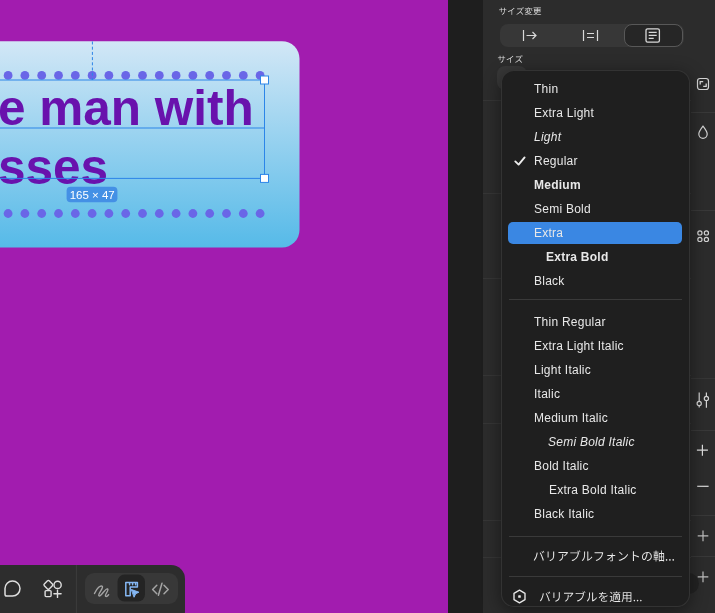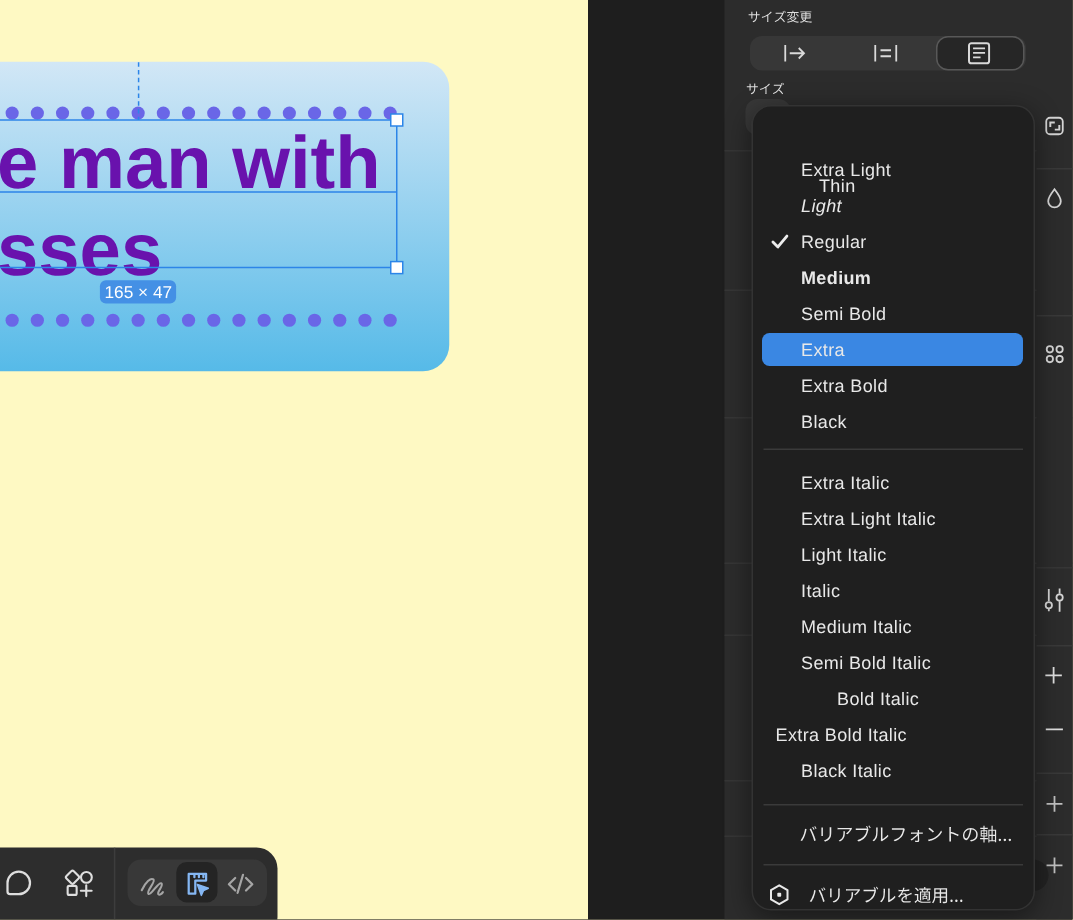--- a/index.html
+++ b/index.html
@@ -5,21 +5,21 @@
   html,body{margin:0;padding:0;width:715px;height:613px;overflow:hidden;background:#1e1e1e;
     font-family:"Liberation Sans",sans-serif;}
   *{box-sizing:border-box;}
   #stage{position:relative;width:715px;height:613px;overflow:hidden;}
   .abs{position:absolute;}
 </style>
 </head>
 <body>
 <div id="stage">
 
-  <div class="abs" id="canvas" style="left:0;top:0;width:392px;height:613px;background:#fef9c3;overflow:hidden;">
+  <div class="abs" id="canvas" style="left:0;top:0;width:448px;height:613px;background:#a21caf;overflow:hidden;">
     <svg class="abs" style="left:0;top:0;" width="483" height="613" viewBox="0 0 483 613">
       <defs>
         <linearGradient id="cardg" x1="0" y1="0" x2="0" y2="1">
           <stop offset="0" stop-color="#d2e7f6"></stop>
           <stop offset="1" stop-color="#56bae8"></stop>
         </linearGradient>
       </defs>
 
       <path d="M -20 41.2 L 282 41.2 A 17.5 17.5 0 0 1 299.5 58.7 L 299.5 230 A 17.5 17.5 0 0 1 282 247.5 L -20 247.5 Z" fill="url(#cardg)"></path>
 
@@ -178,21 +178,21 @@
       <path d="M 12 530.6 v 10.6 M 6.7 535.9 h 10.6" stroke="#c0c0c0"></path>
 
       <path d="M 12 571.6 v 10.6 M 6.7 576.9 h 10.6" stroke="#c0c0c0"></path>
     </g>
   </svg>
 
   <div class="abs" id="menu" style="left:501px;top:70px;width:189px;height:537px;background:#1f1f1f;
        border:1px solid rgba(255,255,255,0.09);border-radius:13px;box-shadow:0 4px 18px rgba(0,0,0,0.45);
        color:#e8e8e8;font-size:12px;"></div>
   <div class="abs" id="menuitems" style="left:501px;top:70px;width:189px;font-size:12px;letter-spacing:0.25px;color:#e8e8e8;">
-      <div style="position: absolute; left: 12px; top: 7px; width: 189px; height: 24px; line-height: 24px; margin-top: 35px;">
+      <div style="position: absolute; left: 0px; top: 7px; width: 189px; height: 24px; line-height: 24px;">
         <span style="position: absolute; left: 33px; top: 0px;">Thin</span>
       </div>
       <div style="position: absolute; left: 0px; top: 31px; width: 189px; height: 24px; line-height: 24px;">
         <span style="position: absolute; left: 33px; top: 0px;">Extra Light</span>
       </div>
       <div style="position: absolute; left: 0px; top: 55px; width: 189px; height: 24px; line-height: 24px; font-style: italic;">
         <span style="position: absolute; left: 33px; top: 0px;">Light</span>
       </div>
       <div style="position: absolute; left: 0px; top: 79px; width: 180px; height: 24px; line-height: 24px;">
         <span style="position: absolute; left: 33px; top: 0px;">Regular</span>
@@ -204,48 +204,48 @@
         <span style="position: absolute; left: 33px; top: 0px; font-weight: bold;">Medium</span>
       </div>
       <div style="position: absolute; left: 0px; top: 127px; width: 207px; height: 24px; line-height: 24px;">
         <span style="position: absolute; left: 33px; top: 0px;">Semi Bold</span>
       </div>
       <div style="position: absolute; left: 0px; top: 151px; width: 189px; height: 24px; line-height: 24px;">
         <div style="position: absolute; left: 7px; top: 1px; width: 173.5px; height: 22px; background: rgb(58, 135, 227); border-radius: 5px;"></div>
         <span style="position: absolute; left: 33px; top: 0px;">Extra</span>
       </div>
       <div style="position: absolute; left: 0px; top: 175px; width: 189px; height: 24px; line-height: 24px;">
-        <span style="position: absolute; left: 33px; top: 0px;">Extra Bold</span>
+        <span style="position: absolute; left: 45px; top: 0px; font-weight: bold;">Extra Bold</span>
       </div>
       <div style="position: absolute; left: 0px; top: 199px; width: 189px; height: 24px; line-height: 24px; text-align: right;">
         <span style="position: absolute; left: 33px; top: 0px;">Black</span>
       </div>
       <div style="position: absolute; left: 0px; top: 240px; width: 189px; height: 24px; line-height: 24px;">
-        <span style="position: absolute; left: 33px; top: 0px;">Extra Italic</span>
+        <span style="position: absolute; left: 33px; top: 0px;">Thin Regular</span>
       </div>
       <div style="position: absolute; left: 0px; top: 264px; width: 189px; height: 24px; line-height: 24px;">
         <span style="position: absolute; left: 33px; top: 0px;">Extra Light Italic</span>
       </div>
       <div style="position: absolute; left: 0px; top: 288px; width: 194px; height: 24px; line-height: 24px; text-decoration: underline;">
         <span style="position: absolute; left: 33px; top: 0px;">Light Italic</span>
       </div>
       <div style="position: absolute; left: 0px; top: 312px; width: 189px; height: 24px; line-height: 24px;">
         <span style="position: absolute; left: 33px; top: 0px;">Italic</span>
       </div>
       <div style="position: absolute; left: 0px; top: 336px; width: 216px; height: 24px; line-height: 24px;">
         <span style="position: absolute; left: 33px; top: 0px;">Medium Italic</span>
       </div>
       <div style="position: absolute; left: 0px; top: 360px; width: 189px; height: 24px; line-height: 24px;">
-        <span style="position: absolute; left: 33px; top: 0px;">Semi Bold Italic</span>
+        <span style="position: absolute; left: 47px; top: 0px; font-style: italic;">Semi Bold Italic</span>
       </div>
       <div style="position: absolute; left: 0px; top: 384px; width: 189px; height: 24px; line-height: 24px;">
-        <span style="position: absolute; left: 33px; top: 0px; margin-left: 24px;">Bold Italic</span>
+        <span style="position: absolute; left: 33px; top: 0px;">Bold Italic</span>
       </div>
       <div style="position: absolute; left: 0px; top: 408px; width: 189px; height: 24px; line-height: 24px;">
-        <span style="position: absolute; left: 16px; top: 0px;">Extra Bold Italic</span>
+        <span style="position: absolute; left: 48px; top: 0px;">Extra Bold Italic</span>
       </div>
       <div style="position: absolute; left: 0px; top: 432px; width: 194px; height: 24px; line-height: 24px;">
         <span style="position: absolute; left: 33px; top: 0px;">Black Italic</span>
       </div>
       <div style="position: absolute; left: 8px; top: 228.5px; width: 173px; height: 1px; background: rgb(58, 58, 58);"></div>
       <div style="position: absolute; left: 8px; top: 465.5px; width: 173px; height: 1px; background: rgb(58, 58, 58);"></div>
       <div style="position: absolute; left: 8px; top: 505.5px; width: 173px; height: 1px; background: rgb(58, 58, 58);"></div>
       <div style="position: absolute; left: 0px; top: 474px; width: 189px; height: 24px; line-height: 24px;">
         <span style="position: absolute; left: 33px; top: 0px;"></span>
       </div>

